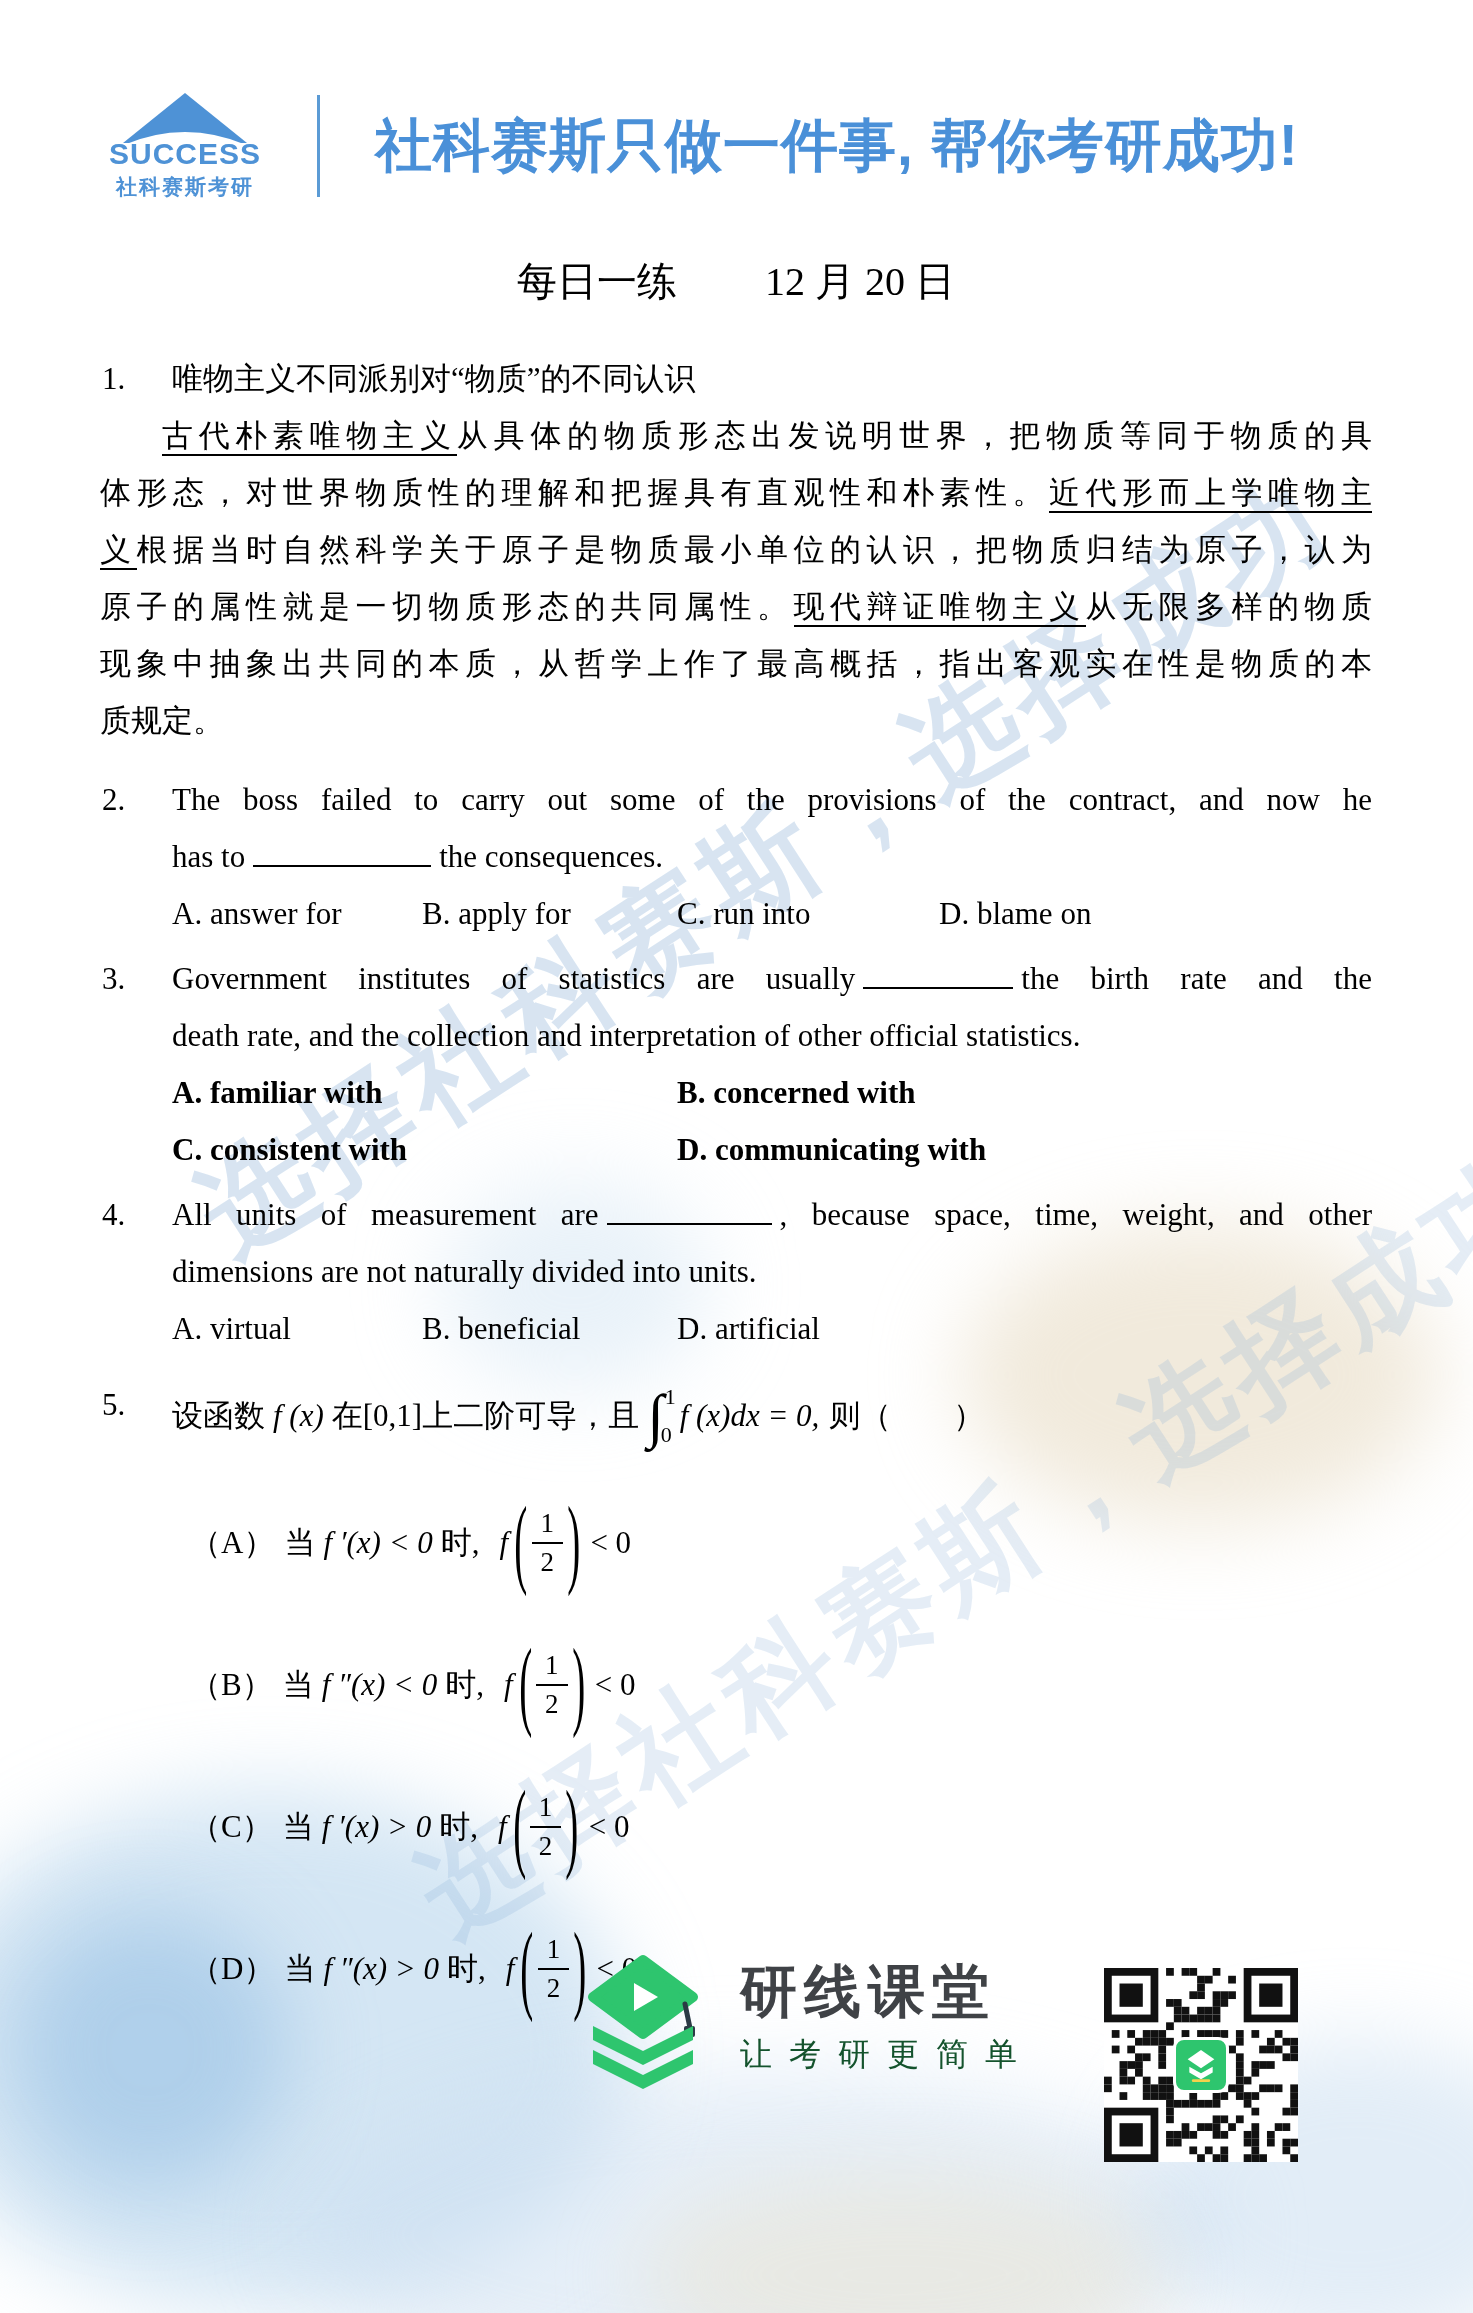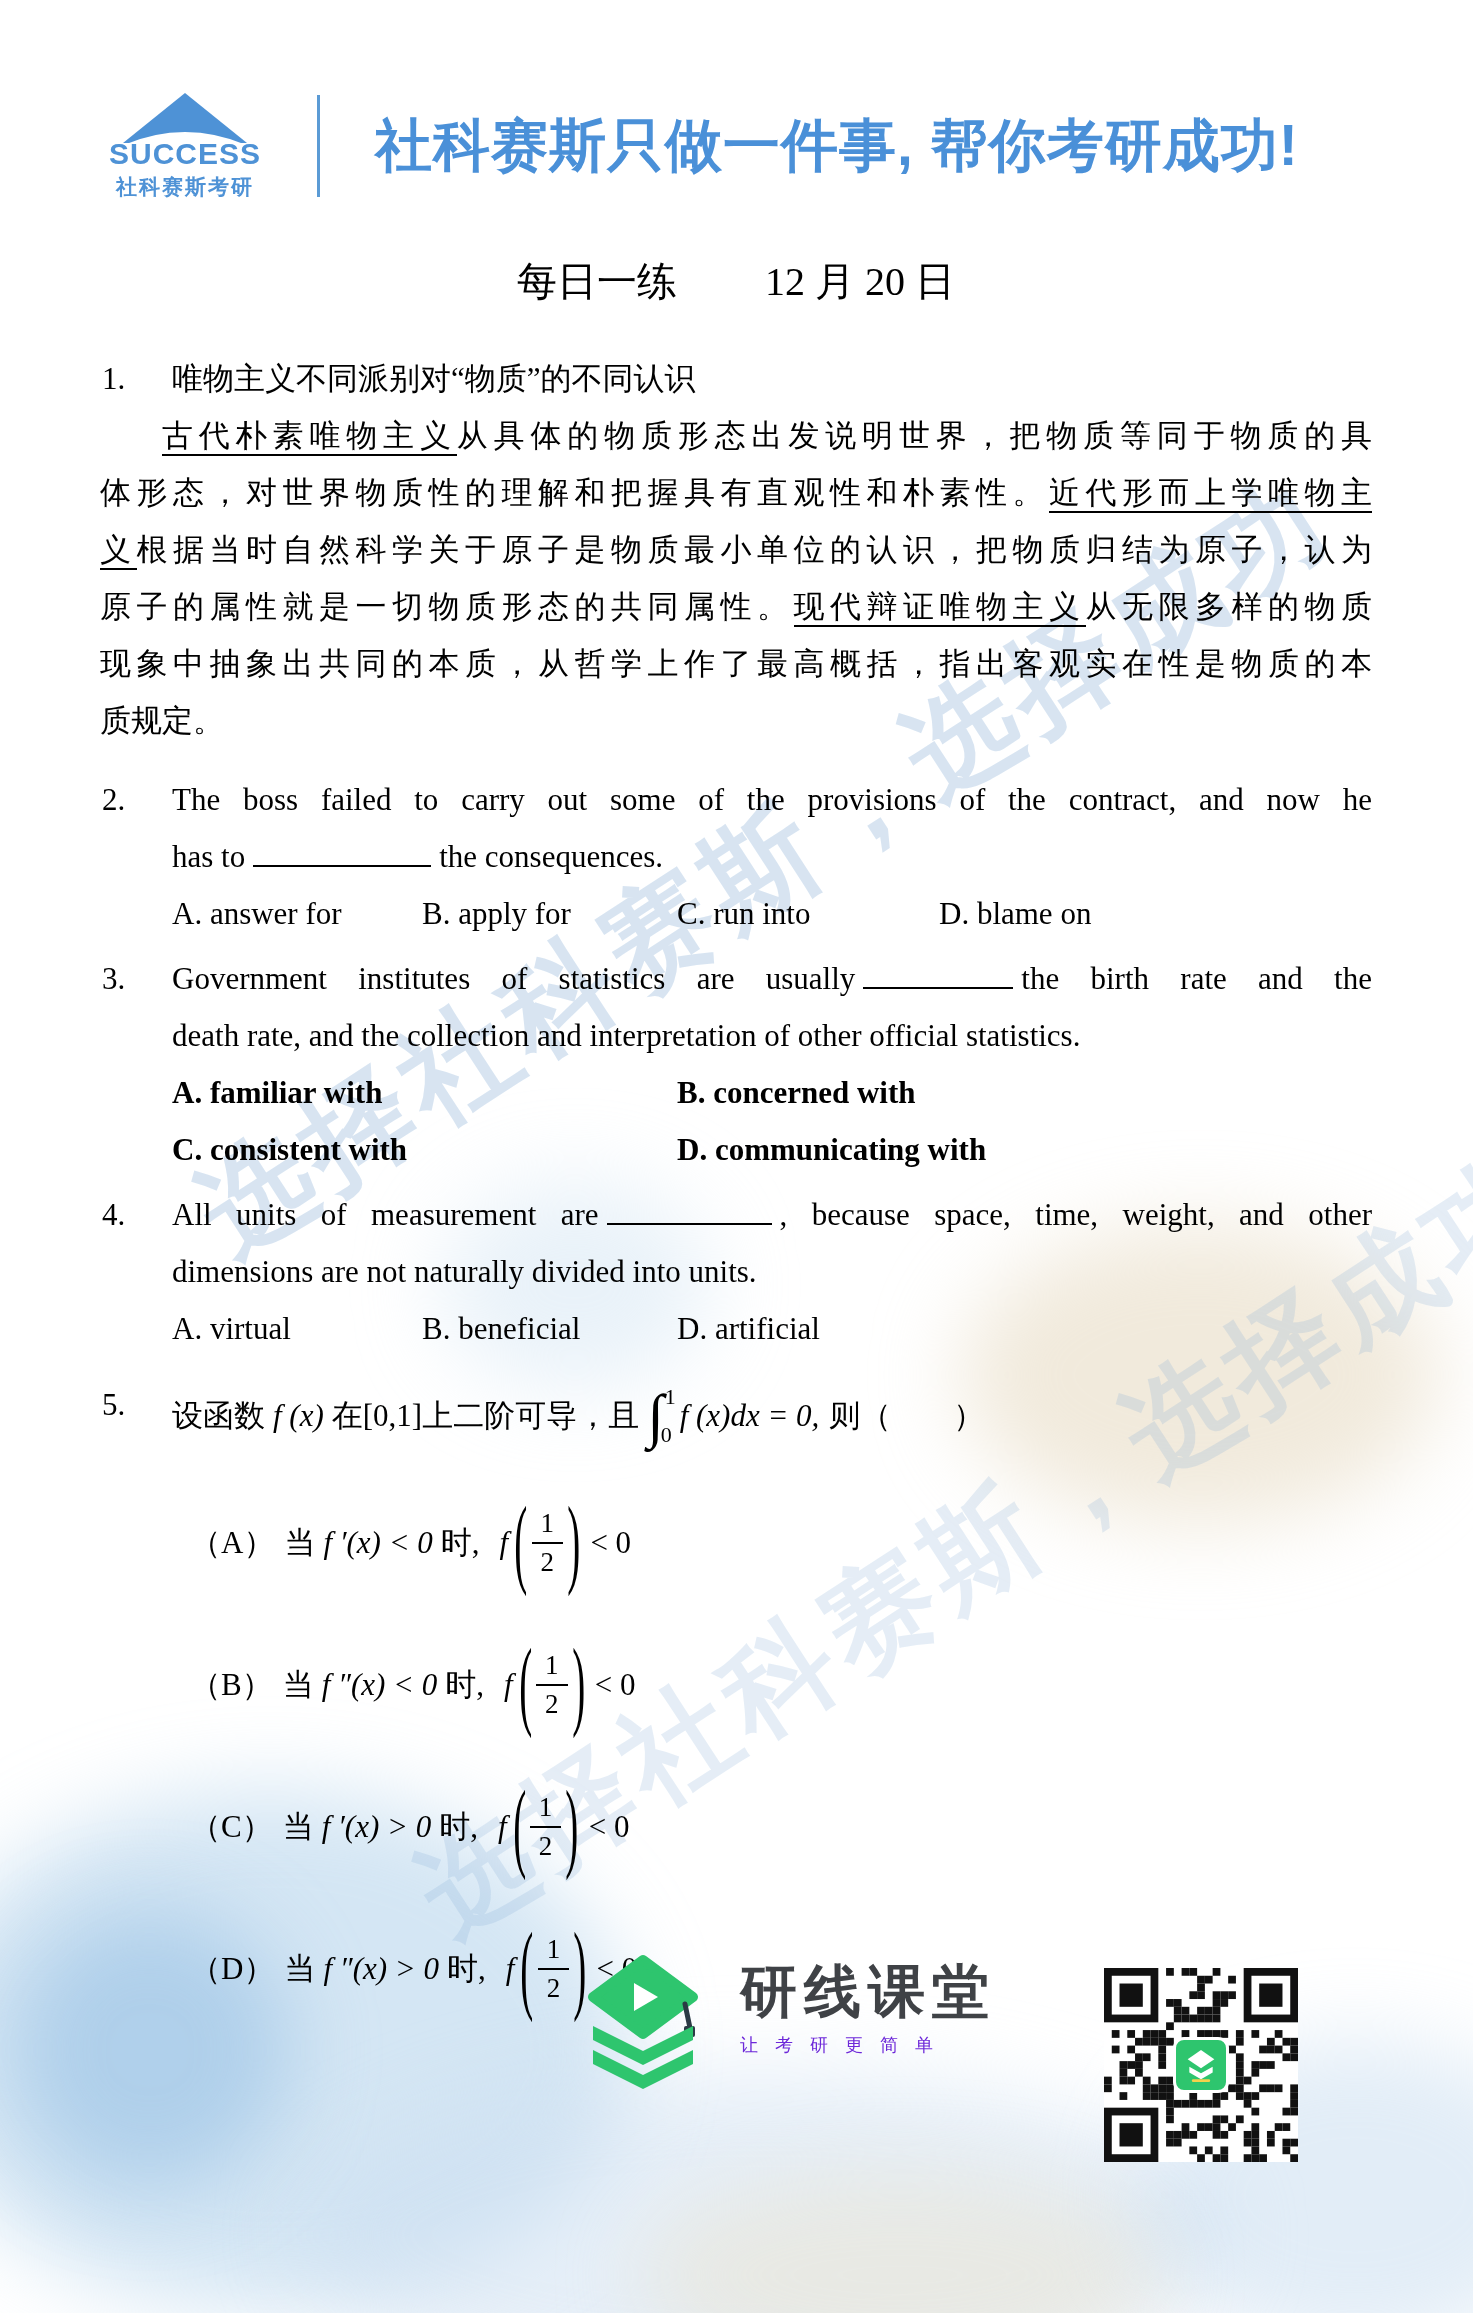--- a/index.html
+++ b/index.html
@@ -73,21 +73,21 @@
   .frac .num{padding:0 9px 3px;border-bottom:2px solid #000;}
   .frac .den{padding-top:3px;}
   .cmp{margin-left:6px;}
 
   
   .footer{position:absolute;left:568px;top:1952px;display:flex;align-items:flex-start;z-index:3;}
   .flogo{width:150px;height:138px;flex:0 0 auto;}
   .brand-wrap{margin-left:22px;margin-top:8px;}
   .brand{font-family:"Liberation Sans","DejaVu Sans",sans-serif;font-weight:600;font-size:57px;
          color:#3f4246;letter-spacing:7px;line-height:1.1;}
-  .tagline{font-family:"Liberation Sans","DejaVu Sans",sans-serif;font-size:18px;color:#6d28d9;
+  .tagline{font-family:"Liberation Sans","DejaVu Sans",sans-serif;font-size:32px;color:#14532d;
            letter-spacing:17px;margin-top:10px;}
   .qr{position:absolute;left:1104px;top:1968px;width:194px;height:194px;background:#fff;z-index:3;}
   .qr svg{display:block;}
   .qr-logo{position:absolute;left:50%;top:50%;width:50px;height:50px;transform:translate(-50%,-50%);
            background:#2ec56e;border-radius:11px;border:3px solid #fff;display:flex;align-items:center;justify-content:center;}
   .qr-logo svg{width:40px;height:40px;}
 </style>
 </head>
 <body>
 

